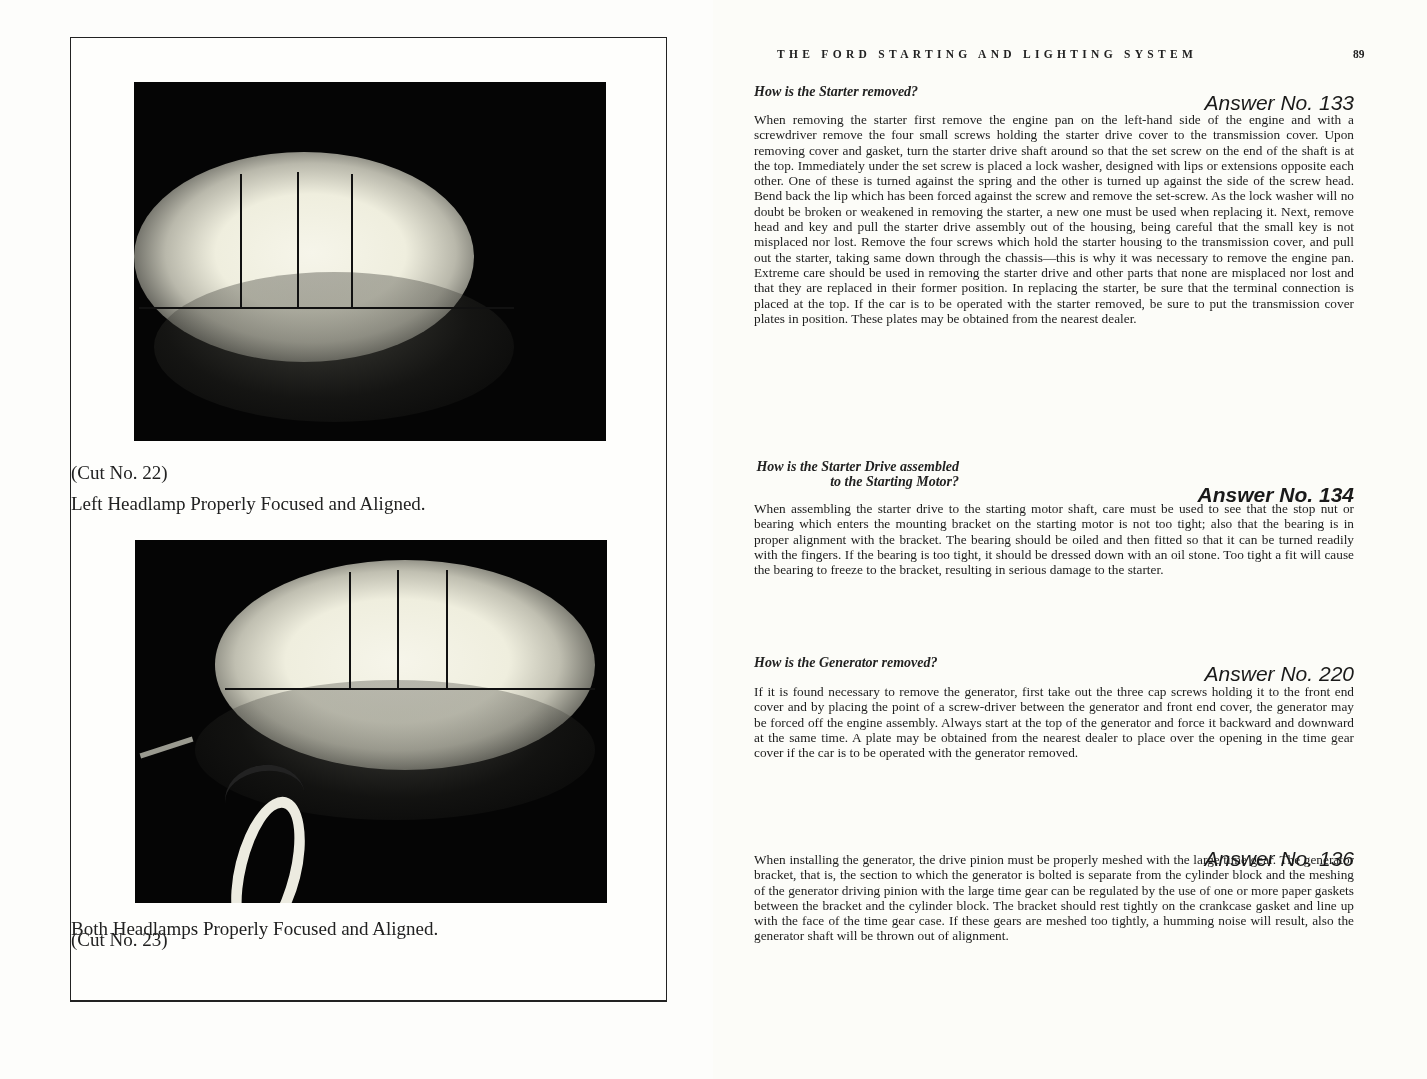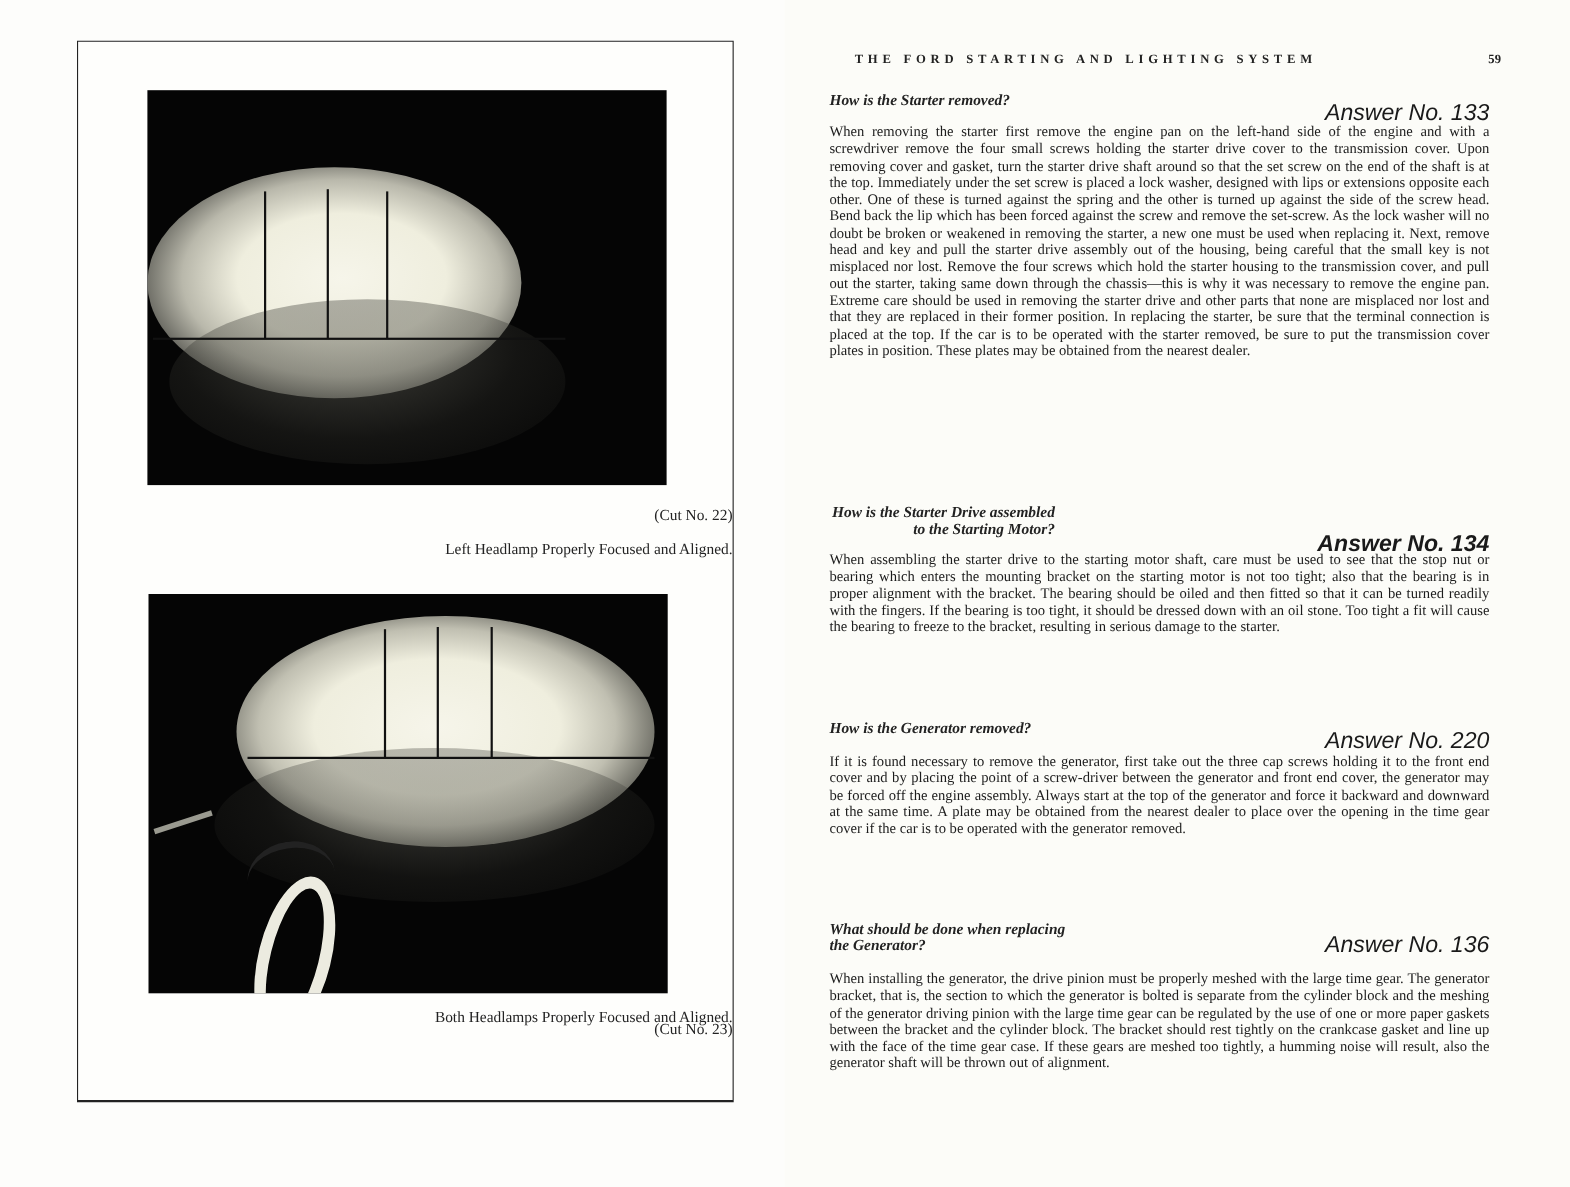--- a/index.html
+++ b/index.html
@@ -59,22 +59,22 @@
   .fender {
     position: absolute; left: 90px; top: 225px; width: 80px; height: 60px;
     border-top: 6px solid #222; border-radius: 50% 50% 0 0;
     transform: rotate(-8deg);
   }
   .bumper {
     position: absolute; left: 4px; top: 205px; width: 55px; height: 5px;
     background: #9a9a90; transform: rotate(-18deg);
   }
   .caption {
-    position: absolute; left: 0; width: 100%; text-align: right;
-    font-size: 14px; color: #222;
+    position: absolute; left: 0; width: 100%; text-align: left;
+    font-size: 19px; color: #222;
   }
   .cut1 { top: 424px; }
   .title1 { top: 455px; font-family: Liberation Serif, serif; }
   .cut2 { top: 891px; }
   .title2 { top: 880px; }
 
   .running-head {
     position: absolute; top: 48px; left: 64px; width: 600px;
     font-size: 11.5px; font-weight: bold; letter-spacing: 4.3px;
     color: #222;
@@ -133,38 +133,37 @@
       <div class="fender"></div>
       <div class="wheel"></div>
     </div>
     <div class="caption cut2">(Cut No. 23)</div>
     <div class="caption title2">Both Headlamps Properly Focused and Aligned.</div>
   </div>
 </div>
 
 <div class="right-page">
   <div class="running-head">THE FORD STARTING AND LIGHTING SYSTEM</div>
-  <div class="page-number">59</div>
+  <div class="page-number">89</div>
 
   <div class="qa qa1">
     <div class="question" style="width:170px;">How is the Starter removed?</div>
     <div class="answer-label">Answer No. 133</div>
     <div class="body-text" style="margin-top:13px;">When removing the starter first remove the engine pan on the left-hand side of the engine and with a screwdriver remove the four small screws holding the starter drive cover to the transmission cover. Upon removing cover and gasket, turn the starter drive shaft around so that the set screw on the end of the shaft is at the top. Immediately under the set screw is placed a lock washer, designed with lips or extensions opposite each other. One of these is turned against the spring and the other is turned up against the side of the screw head. Bend back the lip which has been forced against the screw and remove the set-screw. As the lock washer will no doubt be broken or weakened in removing the starter, a new one must be used when replacing it. Next, remove head and key and pull the starter drive assembly out of the housing, being careful that the small key is not misplaced nor lost. Remove the four screws which hold the starter housing to the transmission cover, and pull out the starter, taking same down through the chassis—this is why it was necessary to remove the engine pan. Extreme care should be used in removing the starter drive and other parts that none are misplaced nor lost and that they are replaced in their former position. In replacing the starter, be sure that the terminal connection is placed at the top. If the car is to be operated with the starter removed, be sure to put the transmission cover plates in position. These plates may be obtained from the nearest dealer.</div>
   </div>
 
   <div class="qa qa2">
     <div class="question" style="width:205px;text-align:right;">How is the Starter Drive assembled to the Starting Motor?</div>
     <div class="answer-label">Answer No. 134</div>
     <div class="body-text" style="margin-top:12px;">When assembling the starter drive to the starting motor shaft, care must be used to see that the stop nut or bearing which enters the mounting bracket on the starting motor is not too tight; also that the bearing is in proper alignment with the bracket. The bearing should be oiled and then fitted so that it can be turned readily with the fingers. If the bearing is too tight, it should be dressed down with an oil stone. Too tight a fit will cause the bearing to freeze to the bracket, resulting in serious damage to the starter.</div>
   </div>
 
   <div class="qa qa3">
     <div class="question" style="width:190px;">How is the Generator removed?</div>
     <div class="answer-label">Answer No. 220</div>
     <div class="body-text" style="margin-top:14px;">If it is found necessary to remove the generator, first take out the three cap screws holding it to the front end cover and by placing the point of a screw-driver between the generator and front end cover, the generator may be forced off the engine assembly. Always start at the top of the generator and force it backward and downward at the same time. A plate may be obtained from the nearest dealer to place over the opening in the time gear cover if the car is to be operated with the generator removed.</div>
   </div>
 
   <div class="qa qa4">
-    <div class="question" style="width:235px;">What should be done when replacing the Generator?</div>
     <div class="answer-label">Answer No. 136</div>
     <div class="body-text" style="margin-top:14px;">When installing the generator, the drive pinion must be properly meshed with the large time gear. The generator bracket, that is, the section to which the generator is bolted is separate from the cylinder block and the meshing of the generator driving pinion with the large time gear can be regulated by the use of one or more paper gaskets between the bracket and the cylinder block. The bracket should rest tightly on the crankcase gasket and line up with the face of the time gear case. If these gears are meshed too tightly, a humming noise will result, also the generator shaft will be thrown out of alignment.</div>
   </div>
 </div>
 
 </body></html>

